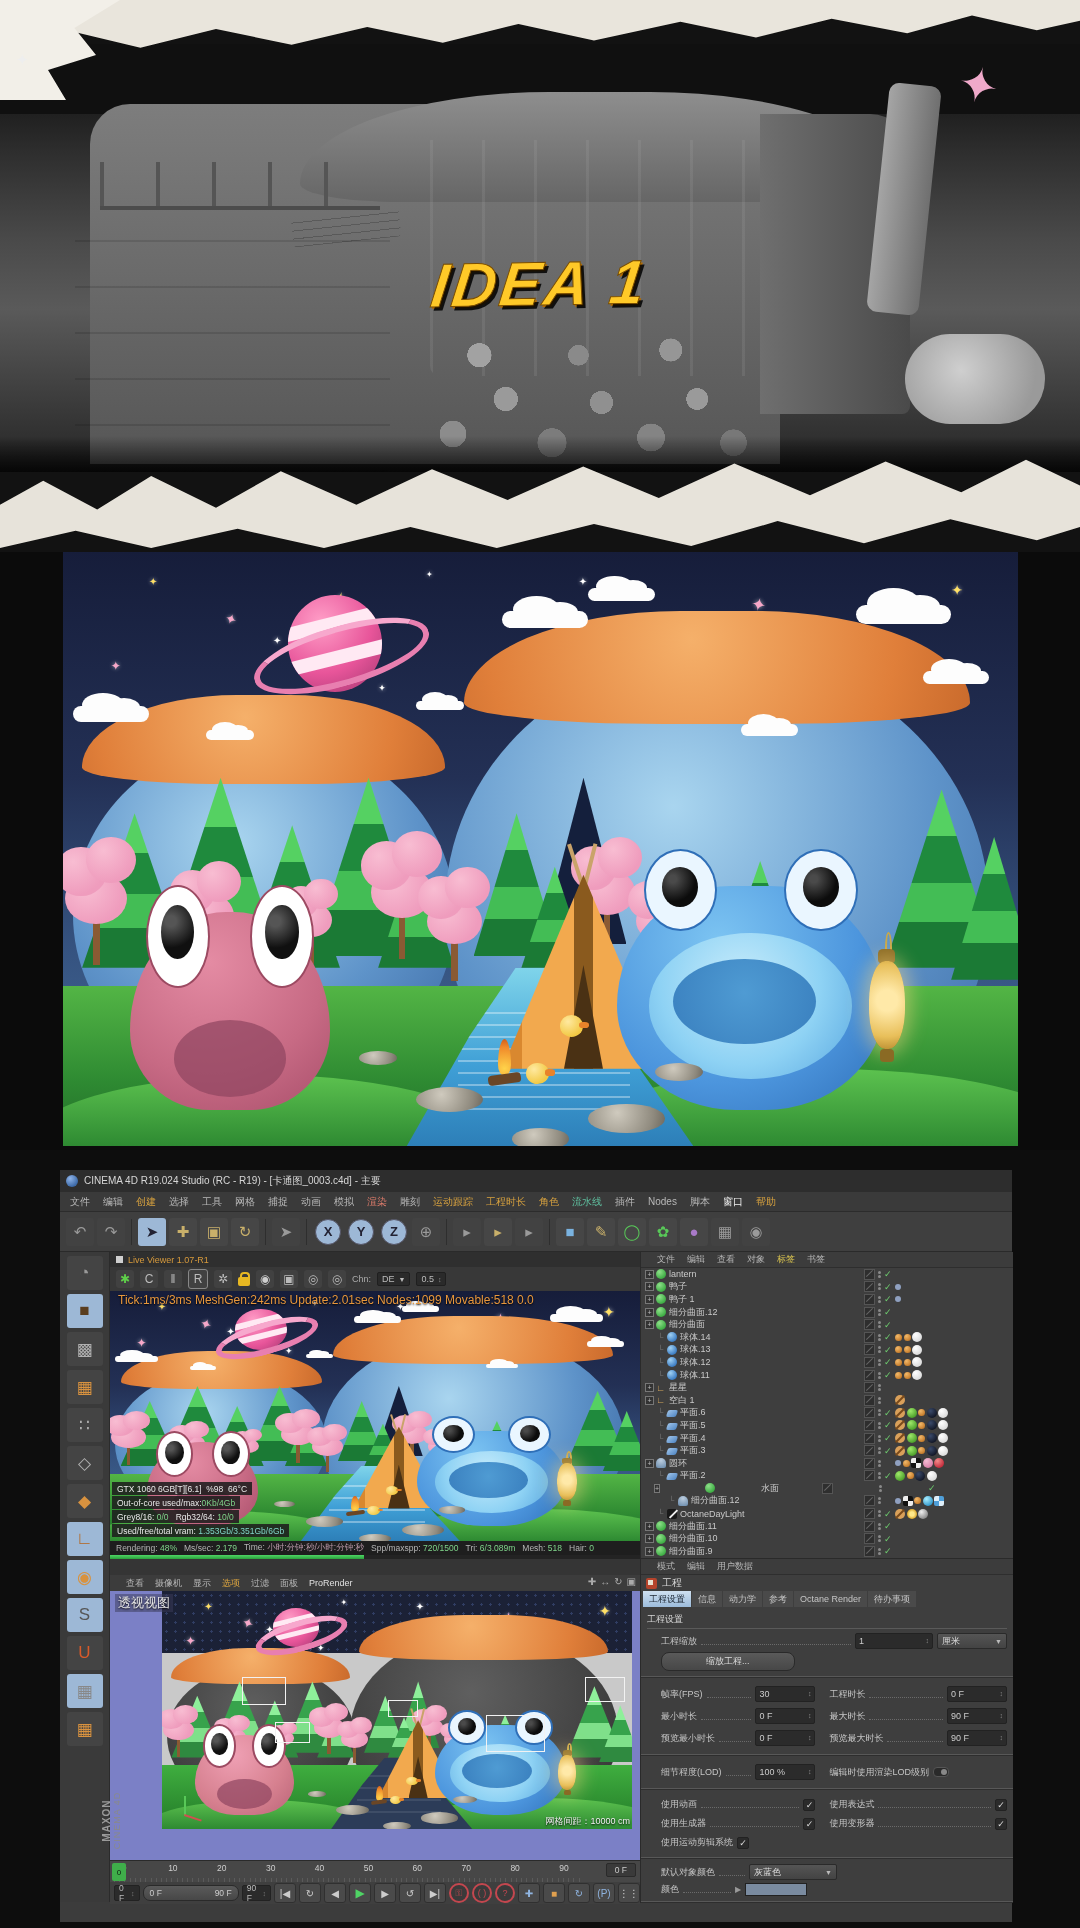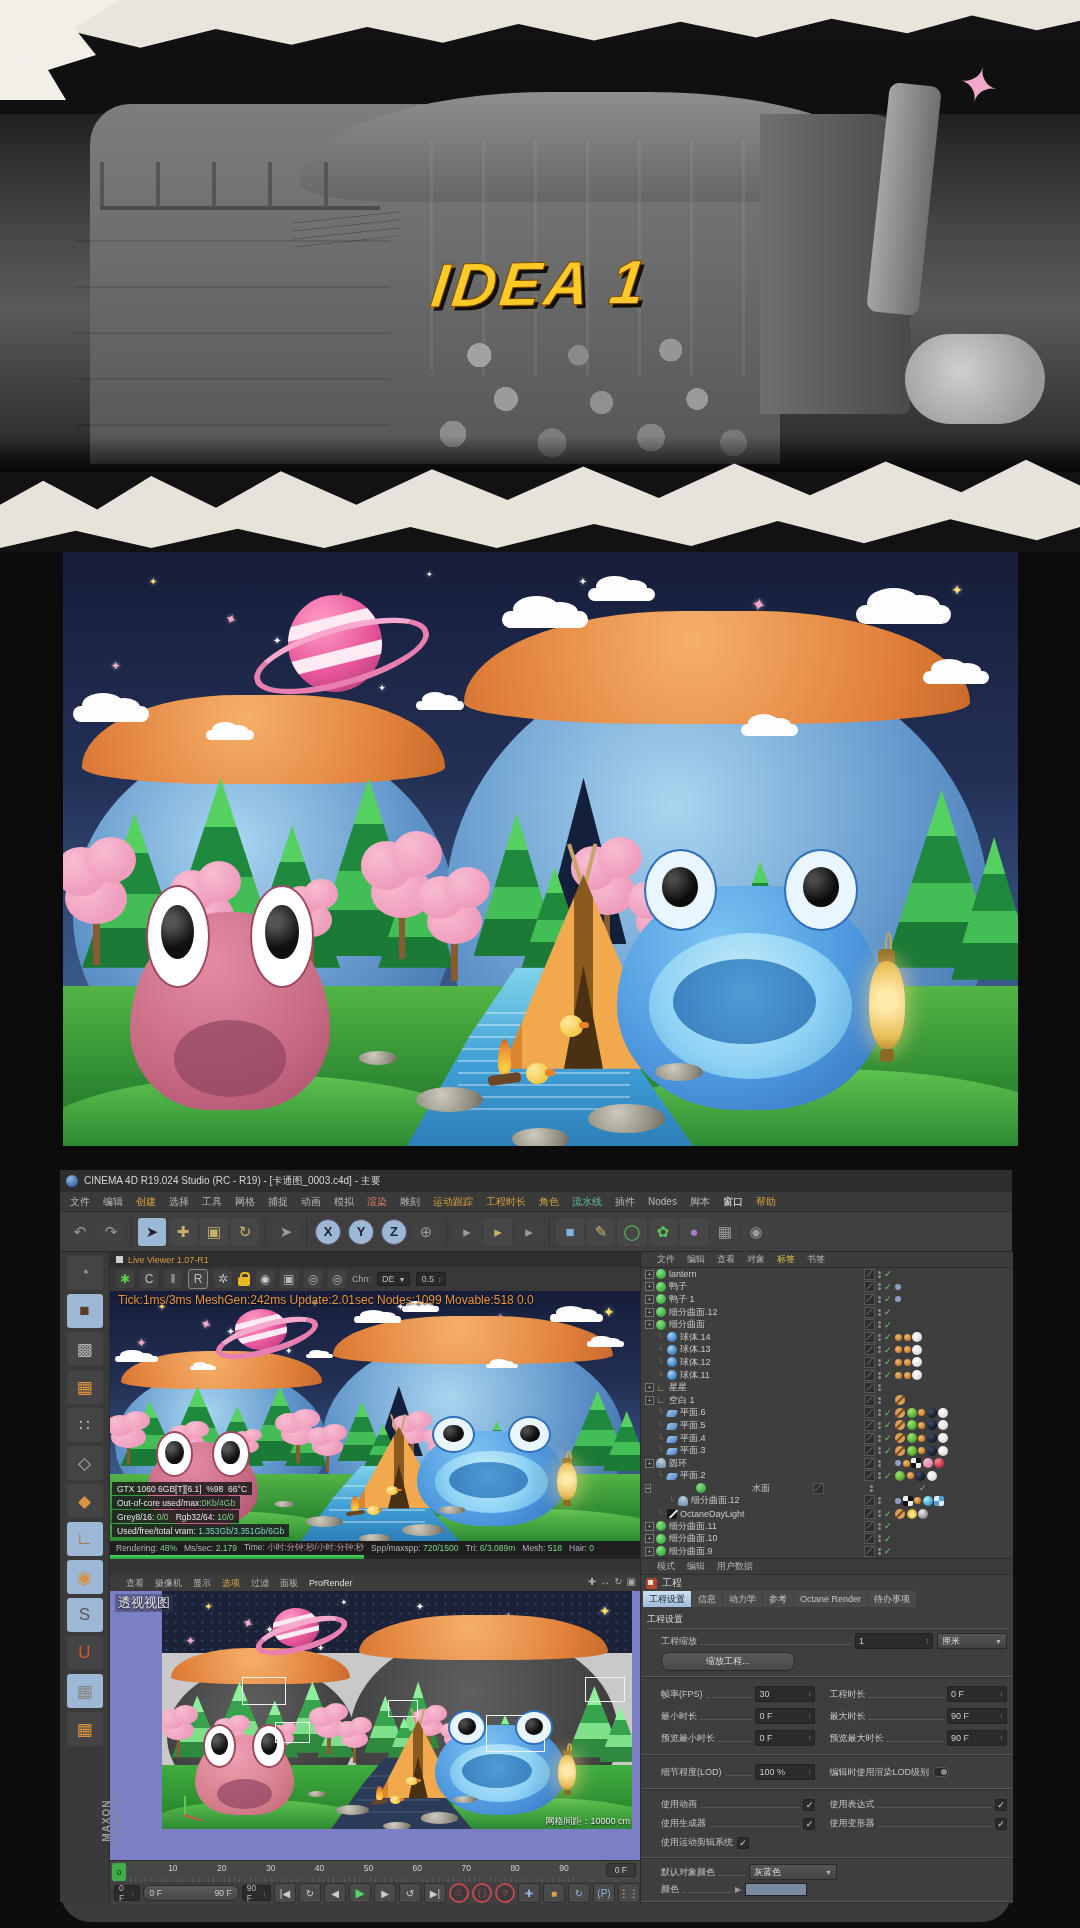--- a/index.html
+++ b/index.html
@@ -96,21 +96,21 @@
   .scene.editor .sky{background:#c9c9c9;}
   .scene.editor .starband{display:block;}
   .scene.editor .dome{background:radial-gradient(circle at 45% 30%,#5f5f5f,#3e3e3e 70%,#333 100%);}
   .scene.editor .river{background:#2c3c58;} .scene.editor .river:after{opacity:.25;}
   .scene.editor .ground{background:linear-gradient(180deg,#3fae3f,#237a28);}
   .scene.editor .tree{background:linear-gradient(180deg,#8ef09a 0 26%,#37a34c 26% 52%,#7fe08a 52% 74%,#2f8a40 74%);}
   .scene.editor .wirebox{display:block;}
   .scene.editor .frog .body{background:radial-gradient(circle at 40% 25%,#efa0b4,#d6808f 60%,#b96377 100%);}
   
   #app{position:absolute;left:0;top:1150px;width:1080px;height:778px;background:#0d0d0d;}
-  #win{position:absolute;left:60px;top:20px;width:952px;height:752px;background:#3c3c3c;font-size:10px;border-radius:31px;}
+  #win{position:absolute;left:60px;top:20px;width:952px;height:752px;background:#3c3c3c;font-size:10px;}
   #titlebar{position:absolute;left:0;top:0;width:100%;height:22px;background:#2d2d2d;display:flex;align-items:center;gap:6px;padding-left:6px;box-sizing:border-box;color:#d6d6d6;}
   .c4dlogo{width:12px;height:12px;border-radius:50%;background:radial-gradient(circle at 35% 30%,#8fb4e8,#3d6aa8 70%);display:inline-block;}
   #menubar{position:absolute;left:0;top:22px;width:100%;height:20px;background:#3a3a3a;border-bottom:1px solid #2c2c2c;display:flex;align-items:center;gap:13px;padding-left:10px;box-sizing:border-box;}
   #menubar span{color:#b8b8b8;}
   #toolbar{position:absolute;left:0;top:42px;width:100%;height:40px;background:#3f3f3f;border-bottom:1px solid #2a2a2a;display:flex;align-items:center;gap:3px;padding-left:6px;box-sizing:border-box;}
   .tbico{width:28px;height:28px;border-radius:3px;background:#464646;display:flex;align-items:center;justify-content:center;font-size:15px;color:#c9b06a;flex:0 0 auto;}
   .tbico.active{background:#9db8d6;color:#223;}
   .tbico.gray{color:#9a9a9a;background:#424242;}
   .tbsep{width:1px;height:26px;background:#2e2e2e;margin:0 3px;flex:0 0 auto;}
   
@@ -1055,21 +1055,21 @@
               <i></i>
             </span>
             <span class="ocheck">✓</span>
             <span class="tagwrap">
               <span class="tag green"></span>
               <span class="tag orange"></span>
               <span class="tag navy"></span>
               <span class="tag white"></span>
             </span>
           </div>
-          <div class="omrow" style="padding-left: 4px; gap: 43px;">
+          <div class="omrow" style="padding-left: 13px; gap: 43px;">
             <span class="xp">+</span>
             <span class="oicon sds"></span>
             <span class="omname">水面</span>
             <span class="vischip"></span>
             <span class="visdots">
               <i></i>
               <i></i>
             </span>
             <span class="ocheck">✓</span>
             <span class="tagwrap"></span>

